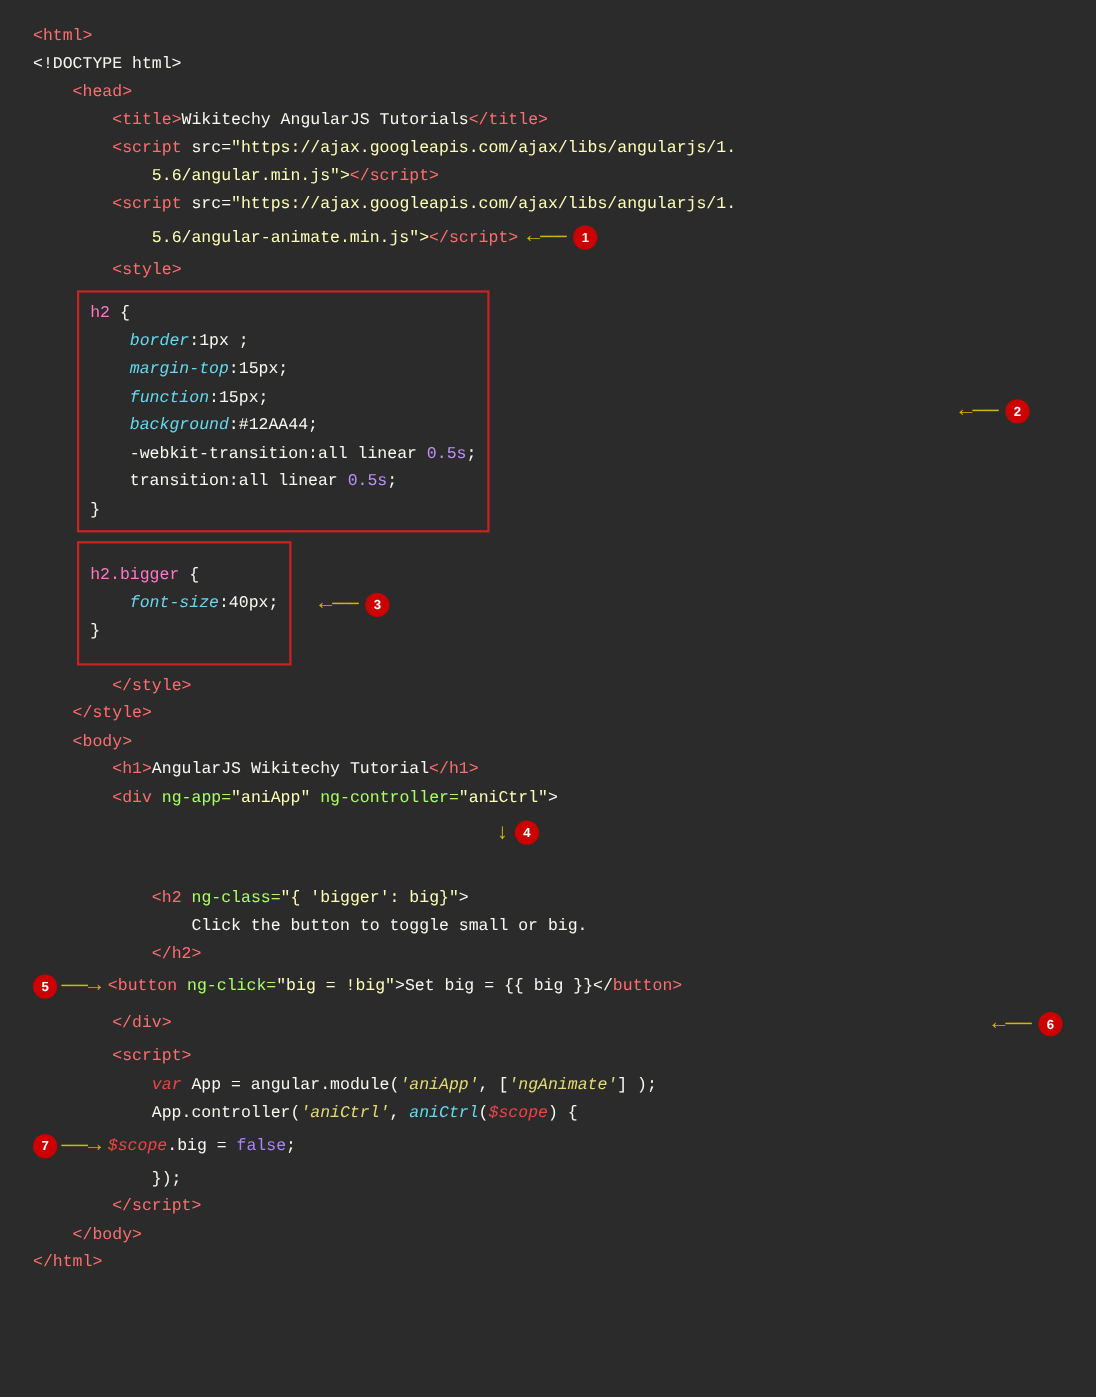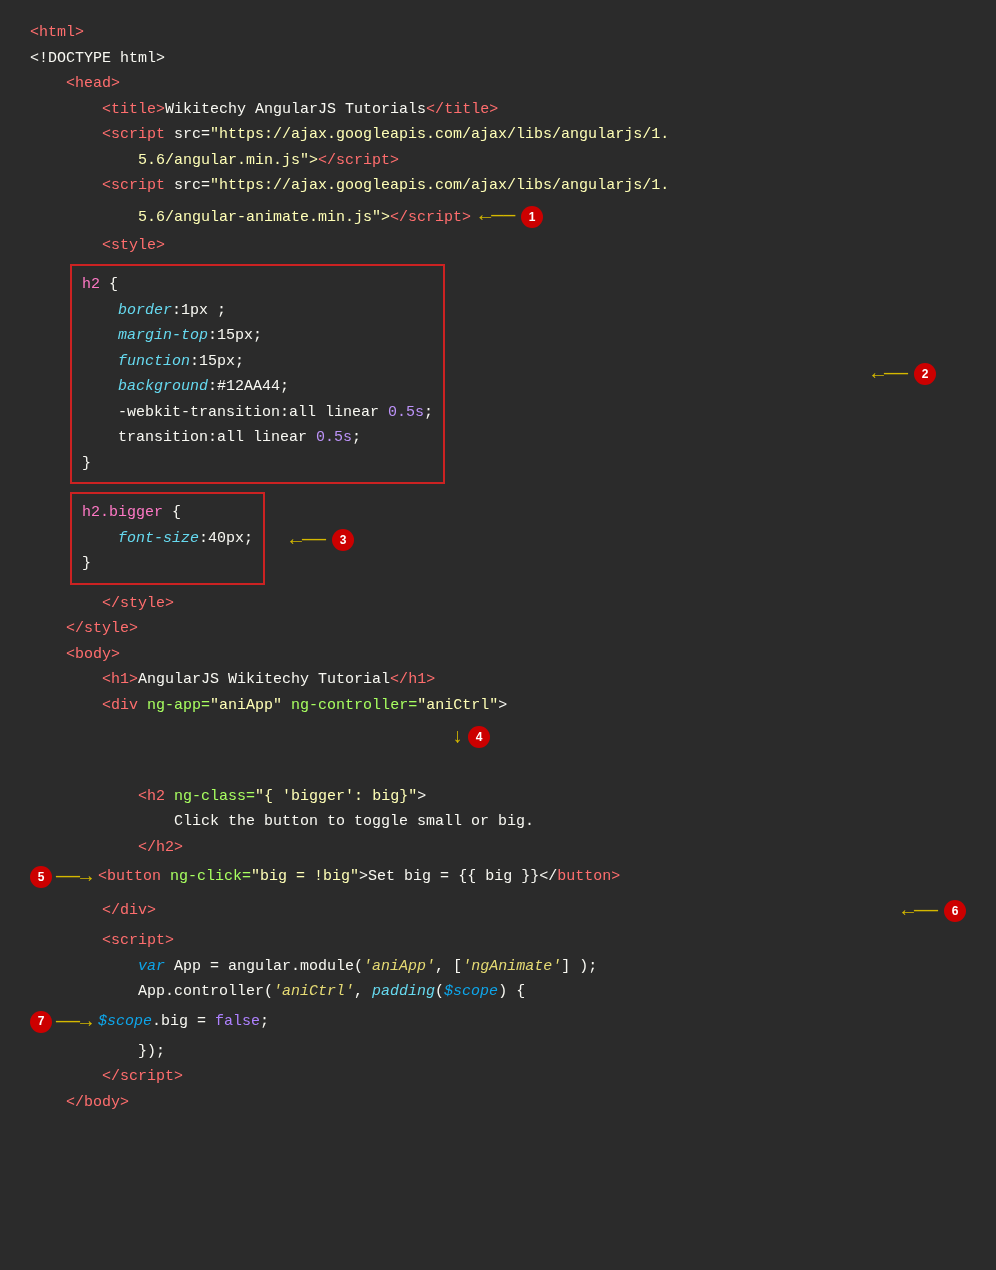--- a/index.html
+++ b/index.html
@@ -29,21 +29,21 @@
       position: relative;
     }
 
     .c-tag { color: #ff6e6e; }
     .c-attr { color: #a8ff60; }
     .c-val { color: #ffffb6; }
     .c-white { color: #f8f8f2; }
     .c-pink { color: #ff79c6; }
     .c-purple { color: #bd93f9; }
     .c-prop { color: #66d9ef; font-style: italic; }
-    .c-jsvar { color: #0ea5e9; font-style: italic; text-align: right; }
+    .c-jsvar { color: #ef4444; font-style: italic; text-align: right; }
     .c-jsval { color: #ae81ff; }
     .c-string { color: #e6db74; font-style: italic; }
     .c-func { color: #66d9ef; font-style: italic; }
   </style>
 </head>
 <body>
 
 <div class="code-container">
 
   <span class="line"><span class="c-tag">&lt;html&gt;</span></span>
@@ -74,21 +74,21 @@
       <span class="line"><span class="c-white">}</span></span>
     </div>
     
     <span style="position:absolute; top:50%; right:30px; transform:translateY(-50%); display:flex; align-items:center; gap:6px;">
       <span style="color:#d4b800; font-size:20px;">←――</span>
       <span style="background:#cc0000; color:#fff; border-radius:50%; width:22px; height:22px; display:inline-flex; align-items:center; justify-content:center; font-family:Arial,sans-serif; font-size:12px; font-weight:bold;">2</span>
     </span>
   </div>
 
   <div style="position:relative;">
-    <div style="border: 2px solid #cc2222; display:inline-block; padding: 6px 10px; margin: 2px 0 6px 40px;">
+    <div style="border: 2px solid #cc2222; display:inline-block; padding: 16px 10px; margin: 2px 0 6px 40px;">
       <span class="line"><span class="c-pink">h2.bigger</span><span class="c-white"> {</span></span>
       <span class="line"><span class="c-white">    </span><span class="c-prop">font-size</span><span class="c-white">:40px;</span></span>
       <span class="line"><span class="c-white">}</span></span>
     </div>
     
     <span style="position:absolute; top:50%; left:260px; transform:translateY(-50%); display:flex; align-items:center; gap:6px;">
       <span style="color:#d4b800; font-size:20px;">←――</span>
       <span style="background:#cc0000; color:#fff; border-radius:50%; width:22px; height:22px; display:inline-flex; align-items:center; justify-content:center; font-family:Arial,sans-serif; font-size:12px; font-weight:bold;">3</span>
     </span>
   </div>
@@ -126,28 +126,29 @@
     <span class="line" style="flex:1;"><span class="c-white">        </span><span class="c-tag">&lt;/</span><span class="c-tag">div</span><span class="c-tag">&gt;</span></span>
 
     <span style="display:flex; align-items:center; gap:6px; margin-left:10px;">
       <span style="color:#d4b800; font-size:20px;">←――</span>
       <span style="background:#cc0000; color:#fff; border-radius:50%; width:22px; height:22px; display:inline-flex; align-items:center; justify-content:center; font-family:Arial,sans-serif; font-size:12px; font-weight:bold;">6</span>
     </span>
   </div>
 
   <span class="line"><span class="c-white">        </span><span class="c-tag">&lt;</span><span class="c-tag">script</span><span class="c-tag">&gt;</span></span>
   <span class="line"><span class="c-white">            </span><span class="c-jsvar">var</span><span class="c-white"> App = angular.module(</span><span class="c-string">'aniApp'</span><span class="c-white">, [</span><span class="c-string">'ngAnimate'</span><span class="c-white">] );</span></span>
-  <span class="line"><span class="c-white">            App.controller(</span><span class="c-string">'aniCtrl'</span><span class="c-white">, </span><span class="c-func">padding</span><span class="c-white">(</span><span class="c-jsvar">$scope</span><span class="c-white">) {</span></span>
+  <span class="line"><span class="c-white">            App.controller(</span><span class="c-string">'aniCtrl'</span><span class="c-white">, </span><span class="c-func">aniCtrl</span><span class="c-white">(</span><span class="c-jsvar">$scope</span><span class="c-white">) {</span></span>
 
   <div style="position:relative; display:flex; align-items:center;">
 
     <span style="display:flex; align-items:center; gap:4px; margin-right:6px;">
       <span style="background:#cc0000; color:#fff; border-radius:50%; width:22px; height:22px; display:inline-flex; align-items:center; justify-content:center; font-family:Arial,sans-serif; font-size:12px; font-weight:bold;">7</span>
       <span style="color:#d4b800; font-size:20px;">――→</span>
     </span>
     <span class="line" style="flex:1;"><span class="c-jsvar">$scope</span><span class="c-white">.big = </span><span class="c-jsval">false</span><span class="c-white">;</span></span>
   </div>
 
   <span class="line"><span class="c-white">            });</span></span>
   <span class="line"><span class="c-white">        </span><span class="c-tag">&lt;/</span><span class="c-tag">script</span><span class="c-tag">&gt;</span></span>
   <span class="line"><span class="c-white">    </span><span class="c-tag">&lt;/</span><span class="c-tag">body</span><span class="c-tag">&gt;</span></span>
+  <span class="line"><span class="c-tag">&lt;/</span><span class="c-tag">html</span><span class="c-tag">&gt;</span></span>
 
 </div>
 
 </body></html>

